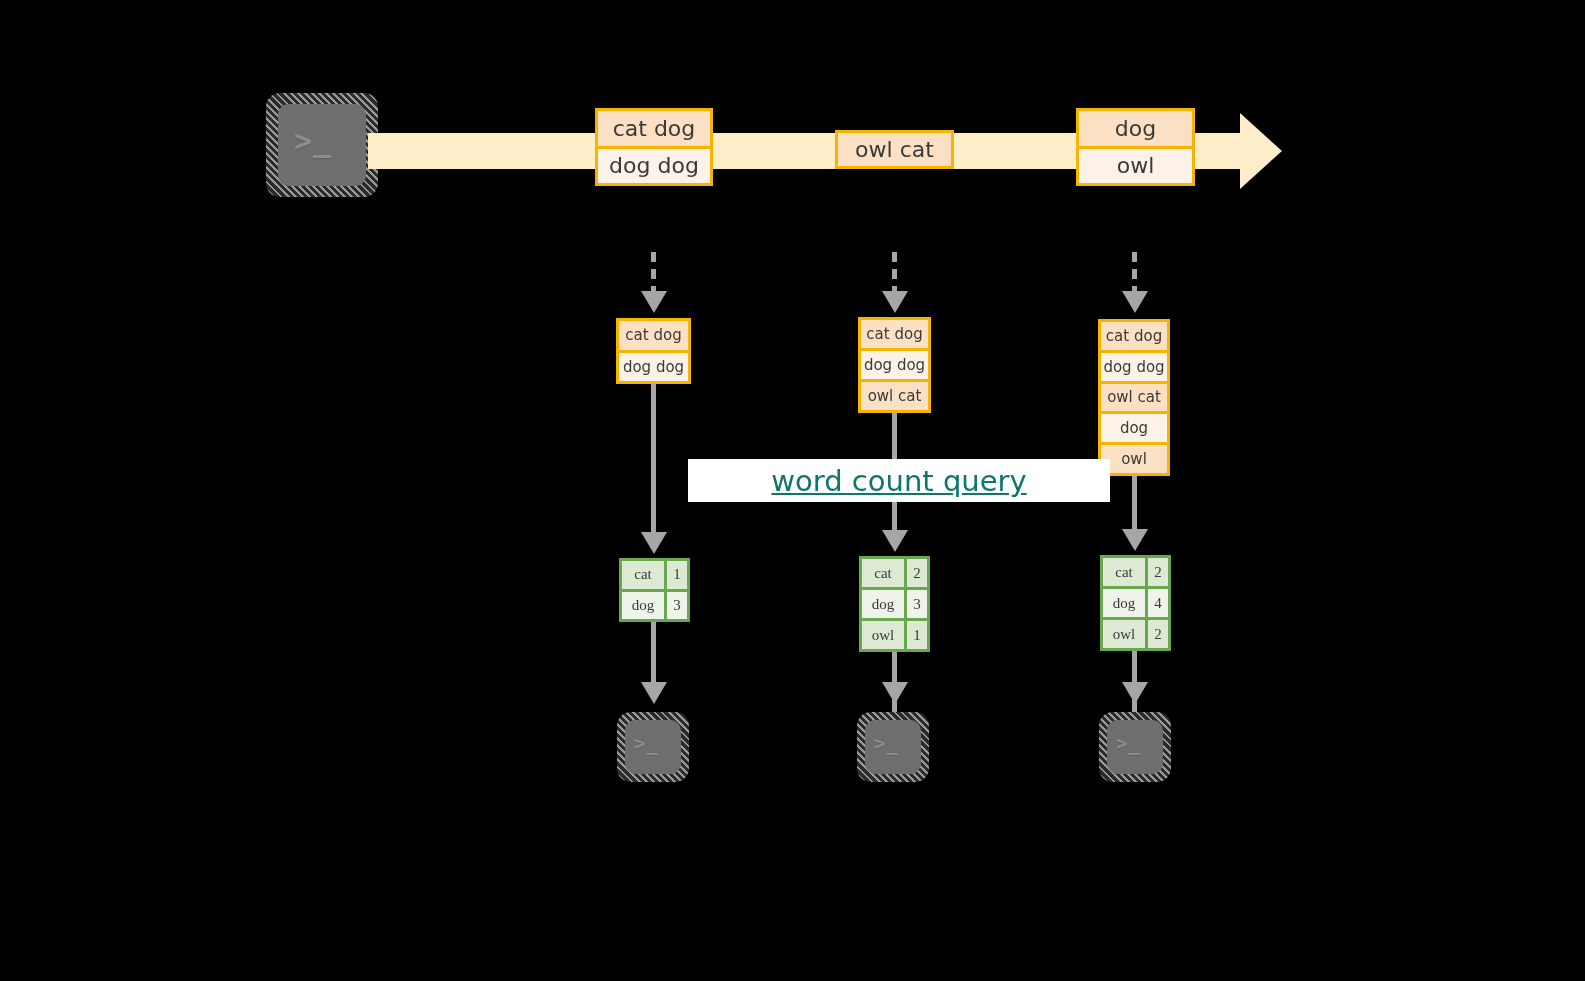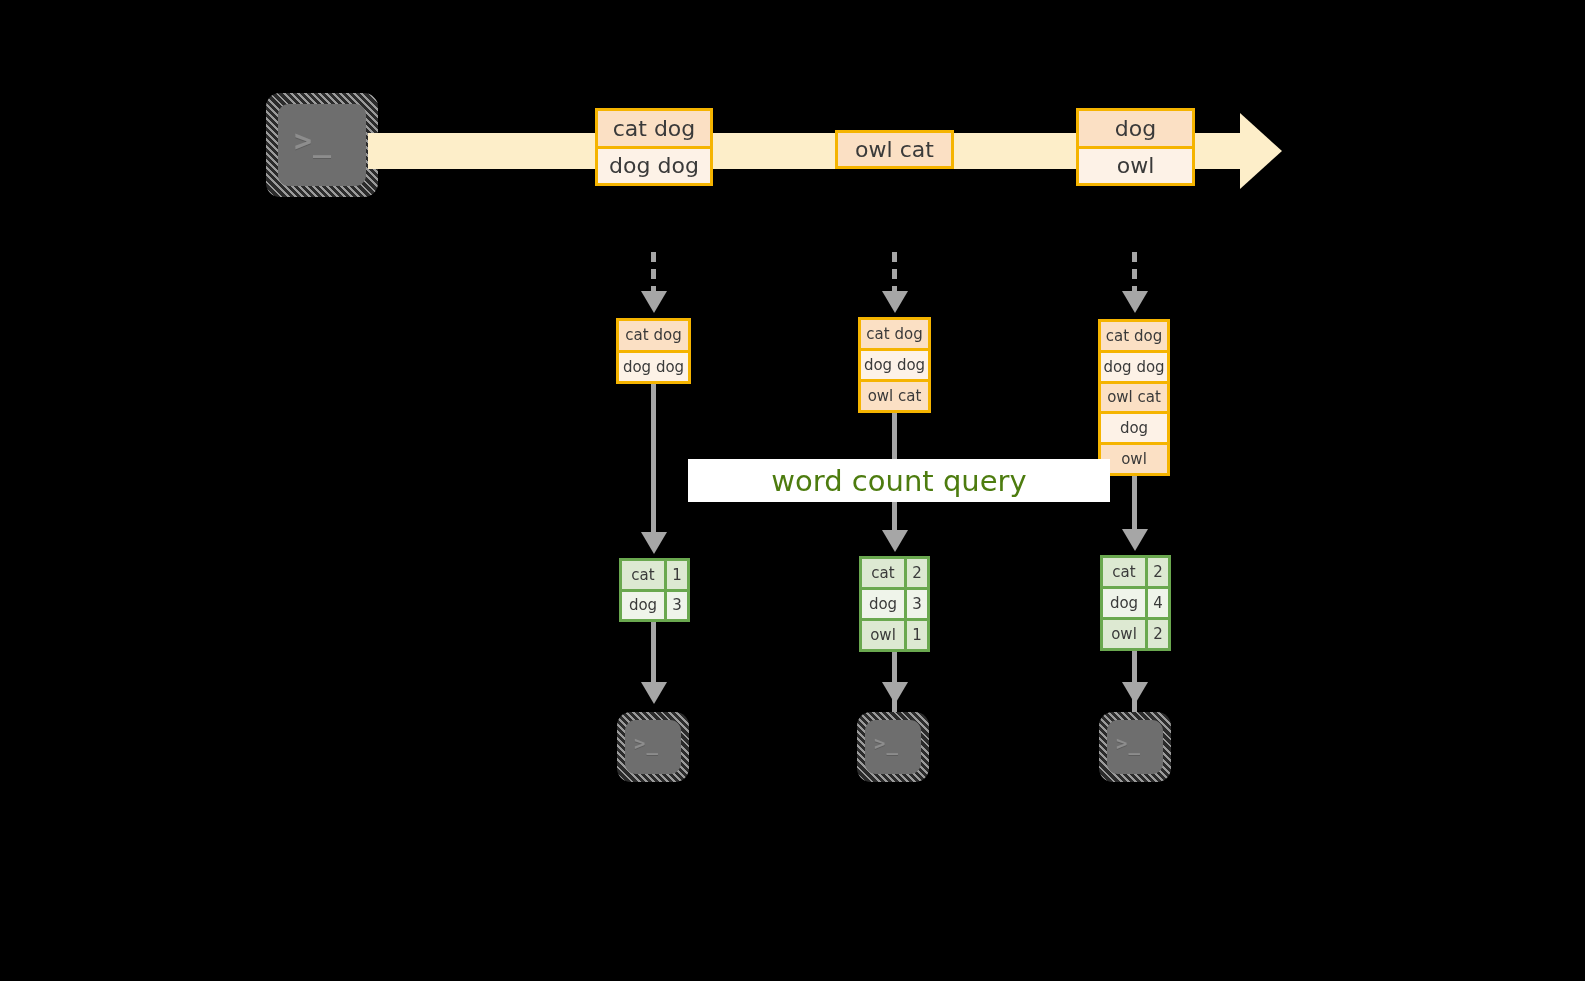--- a/index.html
+++ b/index.html
@@ -29,39 +29,39 @@
         display:flex;flex-direction:column;}
   .obox .r{flex:1;display:flex;align-items:center;justify-content:center;
         color:#3a3a3a;box-sizing:border-box;white-space:nowrap;}
   .obox .r+.r{border-top:3px solid #f5b400;text-align:right;}
   .r.sh{background:#fbe0c4;}
   .r.lt{background:#fdf2e7;}
 
   
   .gtab{position:absolute;border:3px solid #6aa84f;box-sizing:border-box;
         display:flex;flex-direction:column;}
-  .gtab .gr{flex:1;display:flex;box-sizing:border-box;}
+  .gtab .gr{flex:1;display:flex;box-sizing:border-box;font-family:Liberation Serif, serif;}
   .gtab .gr+.gr{border-top:3px solid #6aa84f;}
   .gtab .gc{display:flex;align-items:center;justify-content:center;
         color:#3a3a3a;box-sizing:border-box;}
   .gtab .gc.k{border-right:3px solid #6aa84f;}
   .gr.sh .gc{background:#dde9d2;}
   .gr.lt .gc{background:#eff4ea;}
 
   
   .vline{position:absolute;background:#a6a6a6;width:5px;}
   .vdash{position:absolute;width:5px;
       background:repeating-linear-gradient(to bottom,#a6a6a6 0 10px,transparent 10px 17px);}
   .vhead{position:absolute;width:0;height:0;
       border-left:13px solid transparent;border-right:13px solid transparent;
       border-top:22px solid #a6a6a6;}
 
   
   .qlabel{position:absolute;background:#ffffff;display:flex;align-items:center;
-      justify-content:center;color:#4d7c0f;}
+      justify-content:center;color:#0f766e;text-decoration:underline;}
 </style>
 </head>
 <body>
 
 <div class="stage">
 
   <div class="term" style="left:266px;top:93px;width:112px;height:104px;">
     <div class="hatch"></div>
     <div class="face" style="left:12px;top:11px;right:12px;bottom:11px;"></div>
     <div class="glyph" style="left:28px;top:33px;font-size:30px;">&gt;_</div>

